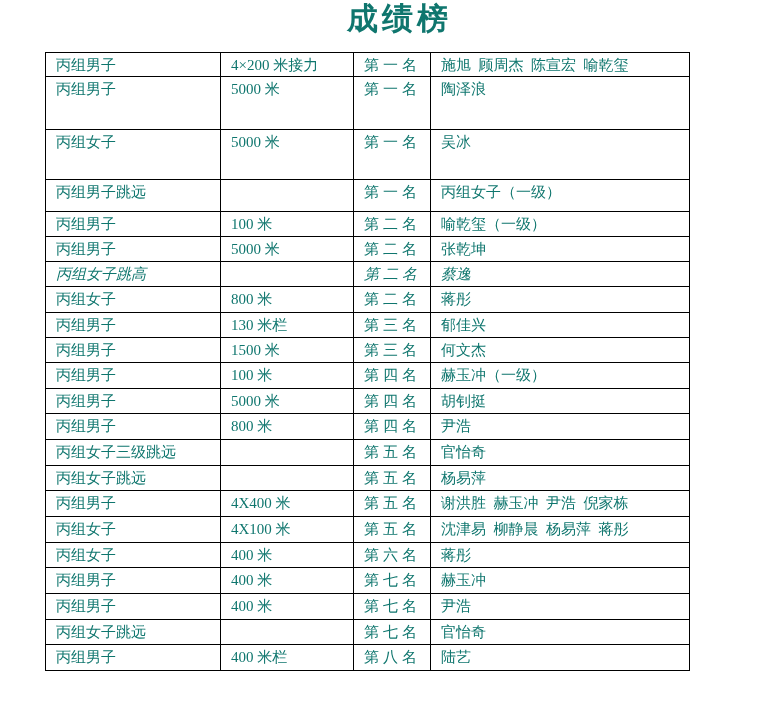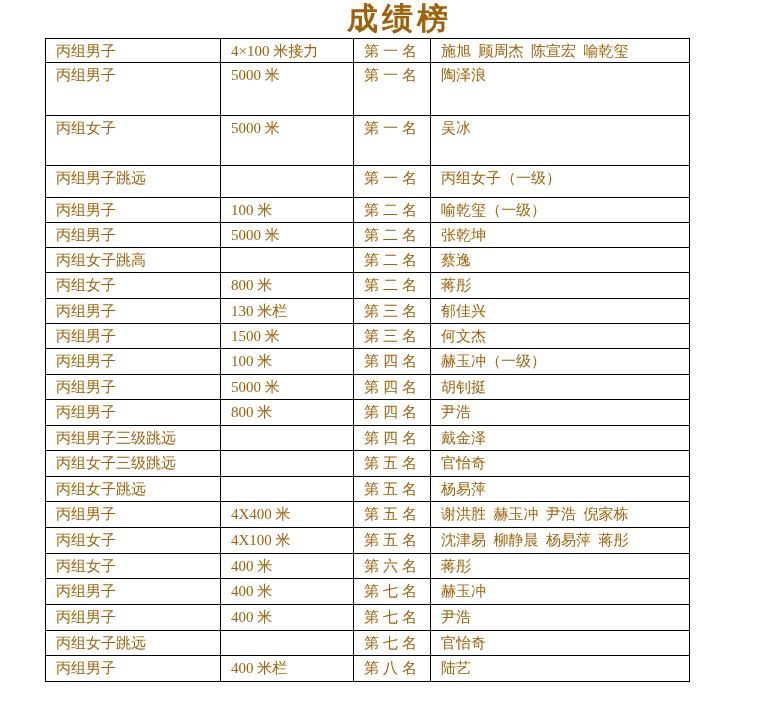--- a/index.html
+++ b/index.html
@@ -6,39 +6,39 @@
     margin: 0;
     padding: 0;
     background: #ffffff;
   }
   .page {
     position: relative;
     width: 765px;
     height: 692px;
     background: #ffffff;
     font-family: "Liberation Serif", "DejaVu Serif", serif;
-    color: #a16207;
+    color: #0f766e;
     overflow: hidden;
   }
   .title {
     position: absolute;
     top: 0;
     left: 17px;
     width: 765px;
     margin: 0;
     text-align: center;
     font-size: 31px;
     font-weight: bold;
     line-height: 38px;
     letter-spacing: 4px;
     white-space: nowrap;
   }
   table.results {
     position: absolute;
-    top: 38px;
+    top: 52px;
     left: 45px;
     border-collapse: collapse;
     table-layout: fixed;
     width: 644px;
   }
   table.results td {
     border: 1px solid #000000;
     vertical-align: top;
     padding: 2px 6px 0 10px;
     font-size: 15px;
@@ -66,21 +66,21 @@
   <table class="results">
     <colgroup>
       <col style="width:175px">
       <col style="width:133px">
       <col style="width:77px">
       <col style="width:259px">
     </colgroup>
     <tbody id="results-body">
         <tr style="height: 24px;">
           <td class="group-cell">丙组男子</td>
-          <td class="event-cell">4×100 米接力</td>
+          <td class="event-cell">4×200 米接力</td>
           <td class="rank-cell">第一名</td>
           <td class="names-cell">施旭  顾周杰  陈宣宏  喻乾玺</td>
         </tr>
         <tr style="height: 53px;">
           <td class="group-cell">丙组男子</td>
           <td class="event-cell">5000 米</td>
           <td class="rank-cell">第一名</td>
           <td class="names-cell">陶泽浪</td>
         </tr>
         <tr style="height: 50px;">
@@ -100,21 +100,21 @@
           <td class="event-cell">100 米</td>
           <td class="rank-cell">第二名</td>
           <td class="names-cell">喻乾玺（一级）</td>
         </tr>
         <tr style="height: 25px;">
           <td class="group-cell">丙组男子</td>
           <td class="event-cell">5000 米</td>
           <td class="rank-cell">第二名</td>
           <td class="names-cell">张乾坤</td>
         </tr>
-        <tr style="height: 25px;">
+        <tr style="height: 25px; font-style: italic;">
           <td class="group-cell">丙组女子跳高</td>
           <td class="event-cell"></td>
           <td class="rank-cell">第二名</td>
           <td class="names-cell">蔡逸</td>
         </tr>
         <tr style="height: 26px;">
           <td class="group-cell">丙组女子</td>
           <td class="event-cell">800 米</td>
           <td class="rank-cell">第二名</td>
           <td class="names-cell">蒋彤</td>
@@ -141,26 +141,20 @@
           <td class="group-cell">丙组男子</td>
           <td class="event-cell">5000 米</td>
           <td class="rank-cell">第四名</td>
           <td class="names-cell">胡钊挺</td>
         </tr>
         <tr style="height: 26px;">
           <td class="group-cell">丙组男子</td>
           <td class="event-cell">800 米</td>
           <td class="rank-cell">第四名</td>
           <td class="names-cell">尹浩</td>
-        </tr>
-        <tr style="height: 25px;">
-          <td class="group-cell">丙组男子三级跳远</td>
-          <td class="event-cell"></td>
-          <td class="rank-cell">第四名</td>
-          <td class="names-cell">戴金泽</td>
         </tr>
         <tr style="height: 26px;">
           <td class="group-cell">丙组女子三级跳远</td>
           <td class="event-cell"></td>
           <td class="rank-cell">第五名</td>
           <td class="names-cell">官怡奇</td>
         </tr>
         <tr style="height: 25px;">
           <td class="group-cell">丙组女子跳远</td>
           <td class="event-cell"></td>

